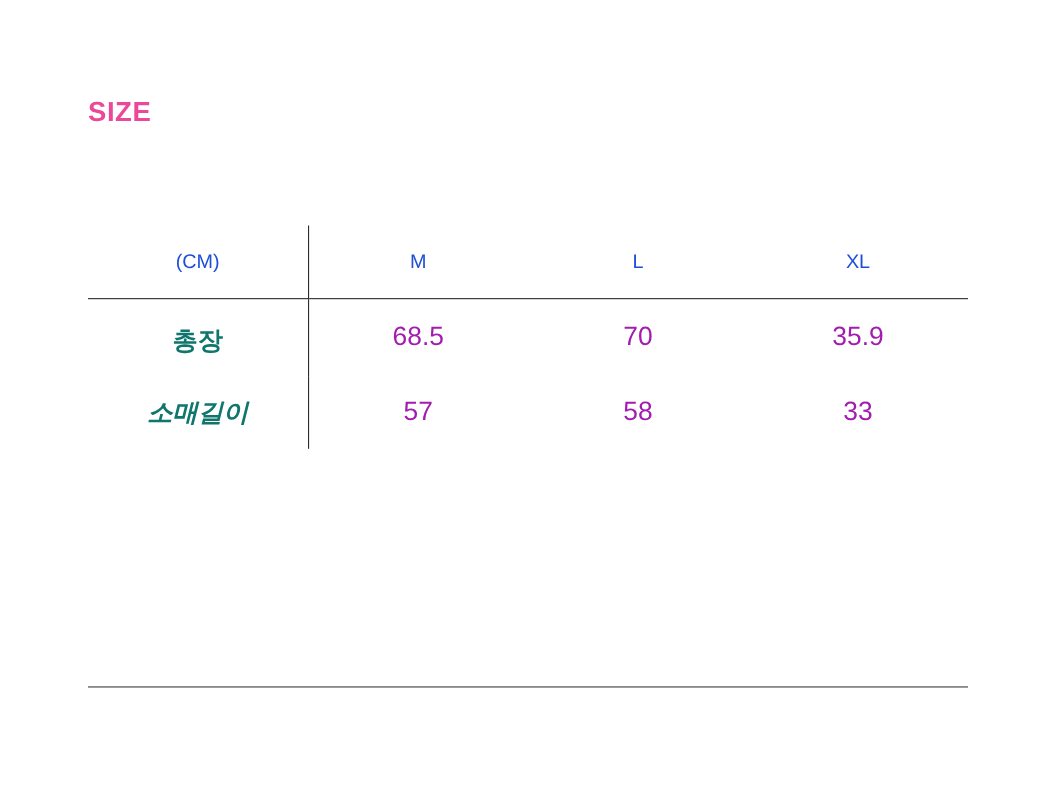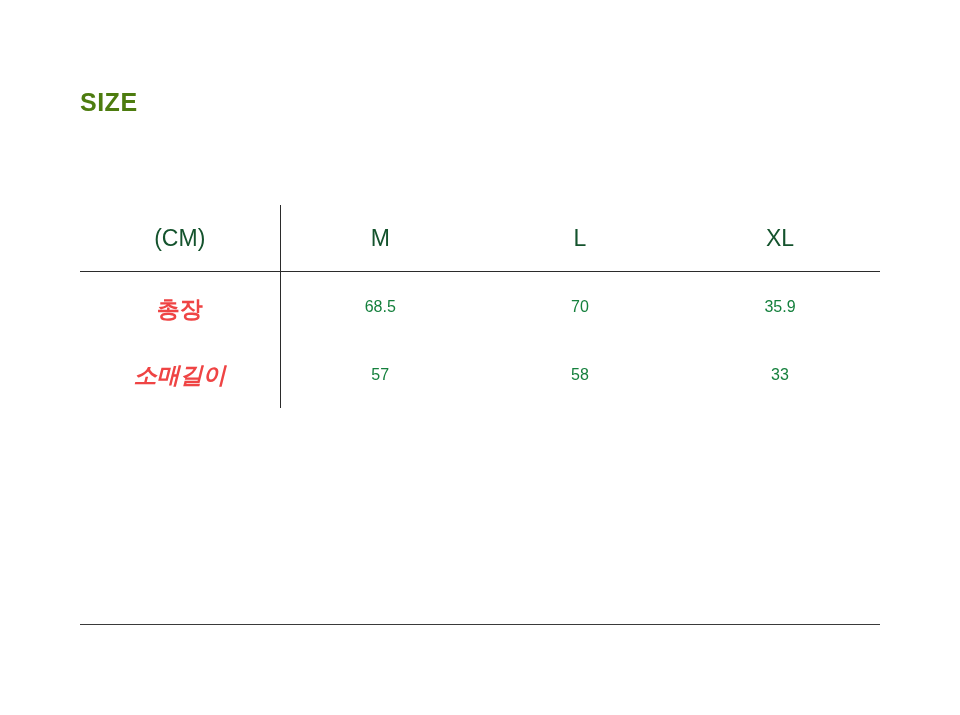--- a/index.html
+++ b/index.html
@@ -22,48 +22,48 @@
     box-sizing: border-box;
   }
 
   .size-title {
     position: absolute;
     left: 80px;
     top: 88px;
     font-size: 25px;
     font-weight: bold;
     letter-spacing: 0.5px;
-    color: #4d7c0f;
+    color: #ec4899;
   }
 
   .size-table {
     position: absolute;
     left: 80px;
     top: 205px;
     width: 800px;
     border-collapse: collapse;
   }
 
   .size-table col.c-label { width: 200px; }
   .size-table col.c-val { width: 200px; }
 
   .size-table th,
   .size-table td {
     padding: 0;
     height: 66px;
     font-weight: normal;
-    font-size: 16px;
-    color: #15803d;
+    font-size: 24px;
+    color: #a21caf;
     text-align: center;
     vertical-align: middle;
   }
 
   .size-table thead th {
-    font-size: 23px;
-    color: #14532d;
+    font-size: 18px;
+    color: #1d4ed8;
   }
 
   .size-table thead th.hdr-label {
     font-weight: normal;
   }
 
   
   .size-table thead th.hdr-label,
   .size-table tbody td.row-label {
     border-right: 1.6px solid #2b2b2b;
@@ -75,21 +75,21 @@
   }
 
   
   .size-table thead tr {
     border-bottom: 1.6px solid #2b2b2b;
   }
 
   .size-table tbody td.row-label {
     font-weight: bold;
     font-size: 23px;
-    color: #ef4444;
+    color: #0f766e;
   }
 
   .size-table tbody tr:first-child td.row-label {
     padding-top: 4px;
   }
 
   .bottom-rule {
     position: absolute;
     left: 80px;
     top: 624px;

